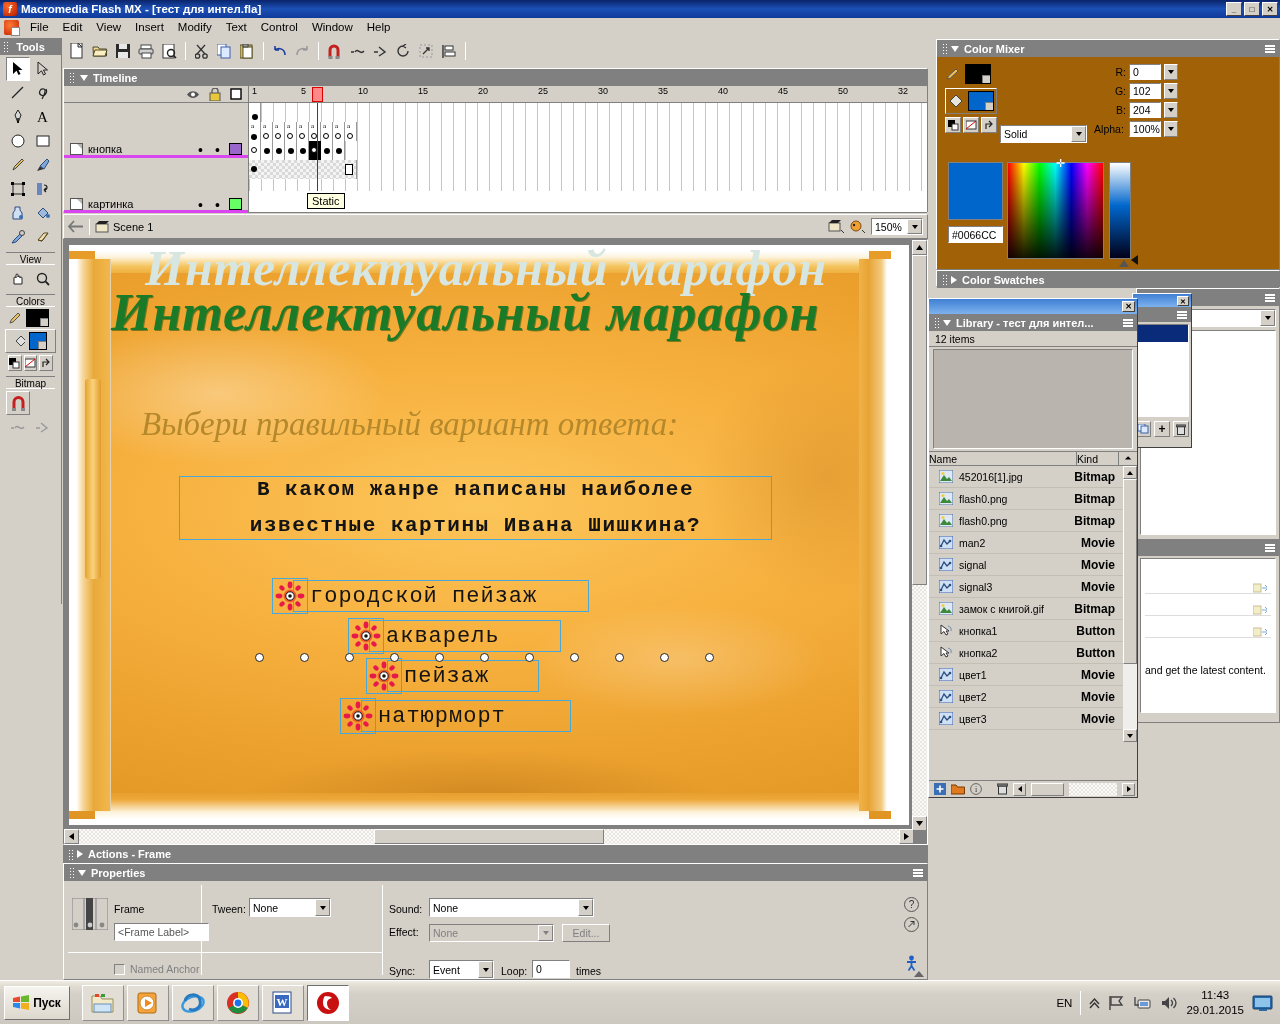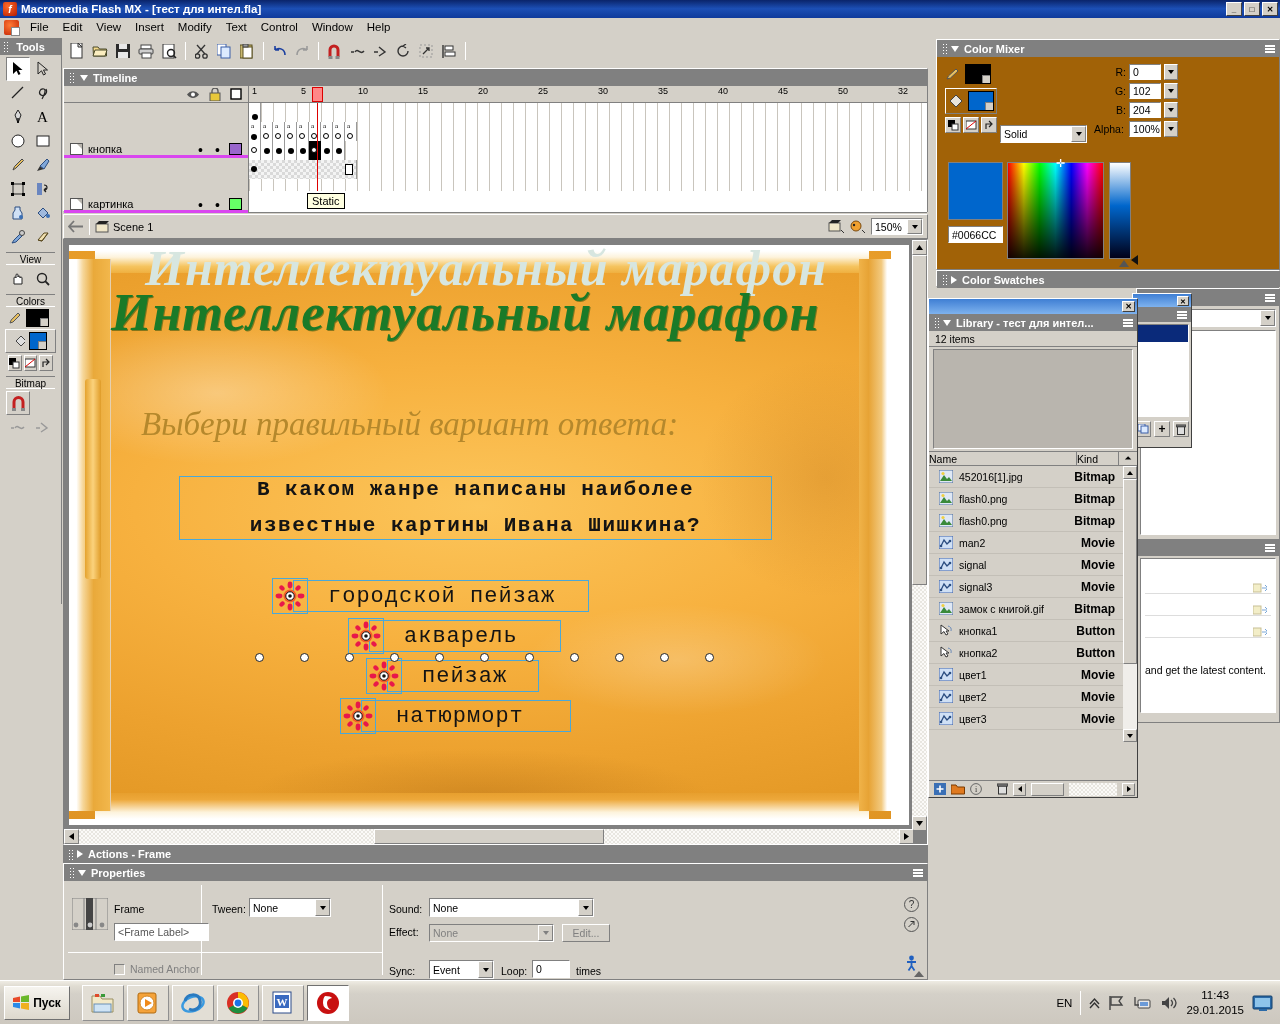--- a/index.html
+++ b/index.html
@@ -236,21 +236,21 @@
     position:absolute;left:110px;top:231px;width:593px;height:64px;
     border:1px solid #4aa8d8;display:flex;flex-direction:column;
     justify-content:center;align-items:center;
   }
   .qline{
     font-family:"Liberation Mono",monospace;font-weight:bold;font-size:21px;color:#141414;
     letter-spacing:1.5px;line-height:36px;white-space:nowrap;
   }
   .opt{position:absolute;height:32px;border:1px solid #4aa8d8;display:flex;align-items:center;}
   .opt-txt{font-family:"Liberation Mono",monospace;font-size:22px;color:#141414;letter-spacing:1px;
-    white-space:nowrap;padding-left:34px;}
+    white-space:nowrap;padding-left:16px;}
   .flower{
     position:absolute;left:-22px;top:-3px;width:36px;height:36px;
     border:1px solid #4aa8d8;display:flex;align-items:center;justify-content:center;
   }
   .flower svg{display:block;}
   .dots{position:absolute;left:186px;top:408px;width:470px;height:14px;}
   .dot{position:absolute;width:9px;height:9px;border-radius:50%;background:#fff;border:1px solid #222;box-sizing:border-box;}
 
   
   .rpanel{position:absolute;background:#a16207;border:1px solid;border-color:#fff #808080 #808080 #fff;}

